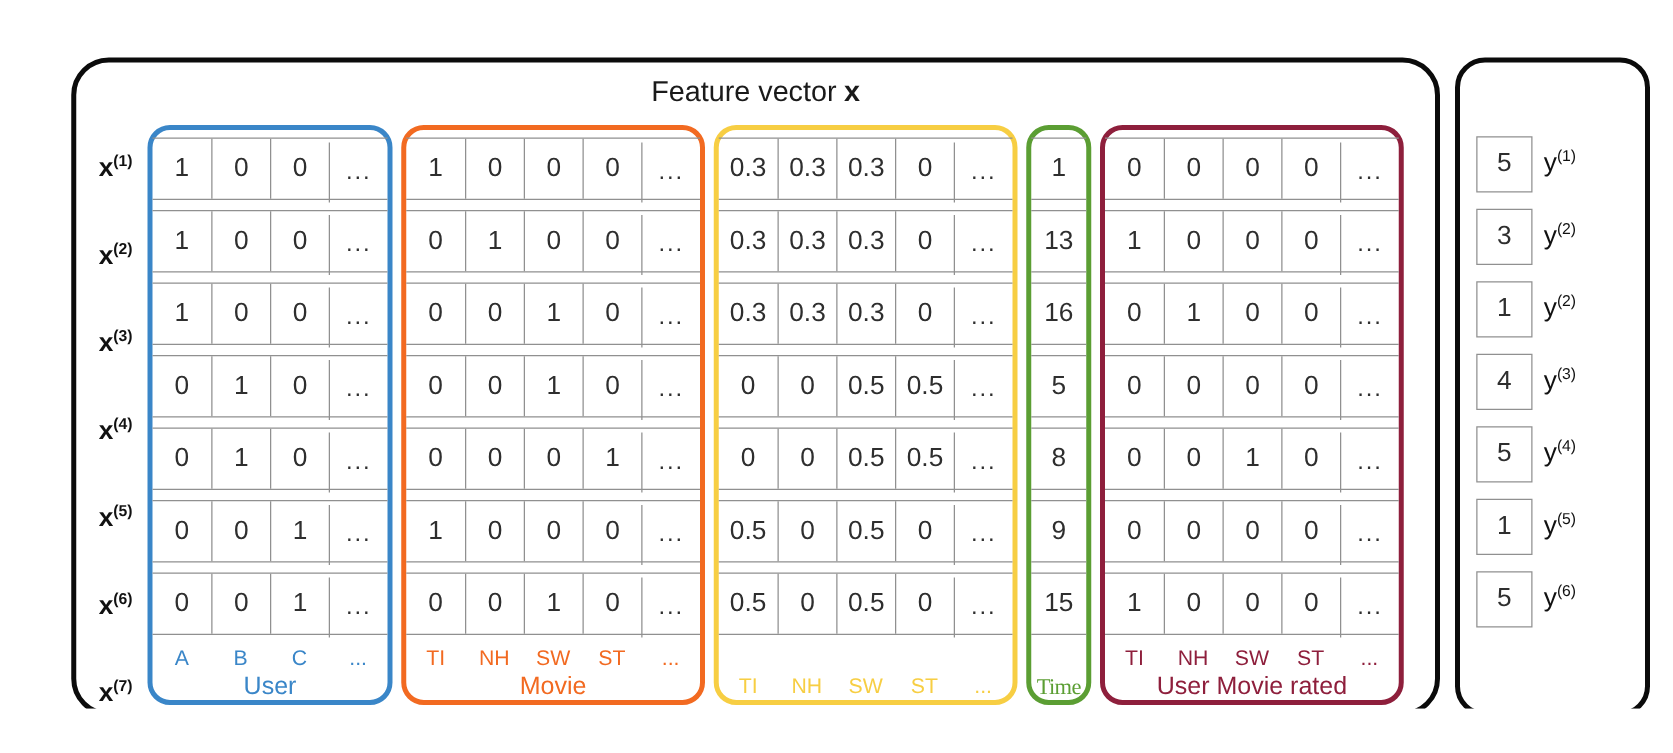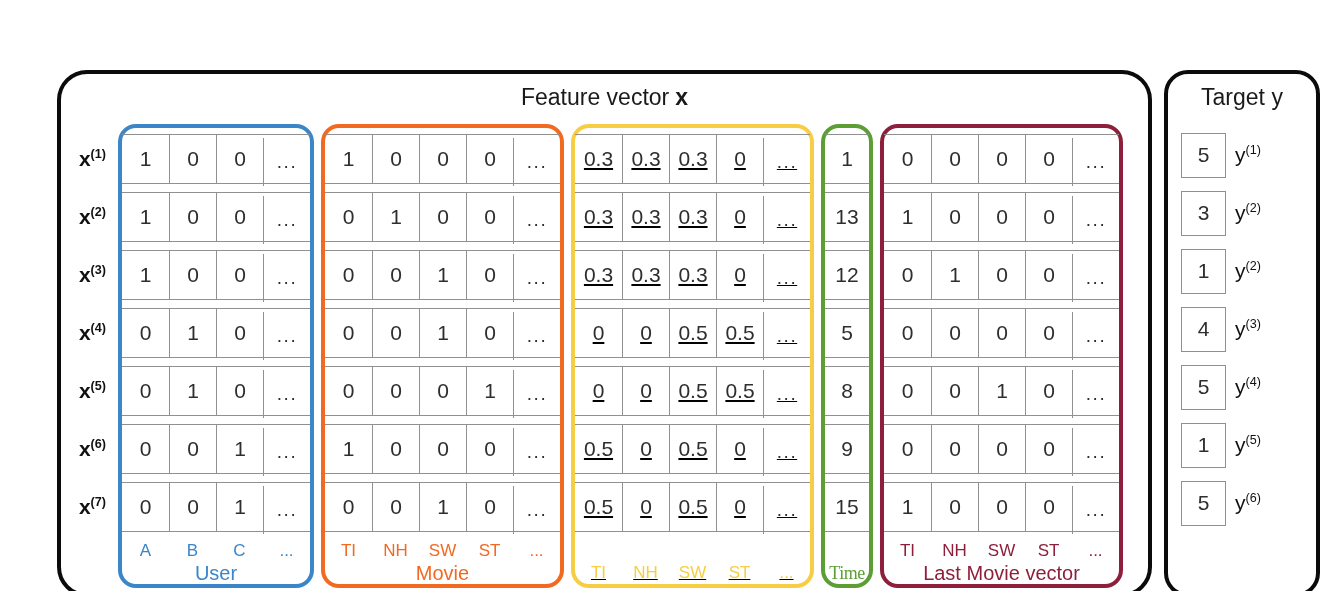--- a/index.html
+++ b/index.html
@@ -1,36 +1,36 @@
 <!DOCTYPE html>
 <html style="--user: #3A86C8; --movie: #F26A21; --other: #F7CE43; --time: #5B9E33; --last: #8E1F3C; --grid: #909090; --outline: #0B0B0B; --celltext: #2E2E2E;"><head>
 <meta charset="utf-8">
 <style>
   html, body { margin:0; padding:0; background:#ffffff; }
   .canvas {
     position:relative; width:1338px; height:567px; background:#ffffff;
-    font-family:"Liberation Sans", sans-serif; overflow:hidden;margin-top:24px;
+    font-family:"Liberation Sans", sans-serif; overflow:hidden;
   }
   .main-box {
     position:absolute; left:57px; top:46px; width:1095px; height:527px;
     border:4px solid var(--outline); border-radius:30px; box-sizing:border-box; background:#fff;
   }
   .target-box {
     position:absolute; left:1164px; top:46px; width:156px; height:527px;
     border:4px solid var(--outline); border-radius:24px; box-sizing:border-box; background:#fff;
   }
   .feature-title, .target-title {
     position:absolute; top:10px; left:0; right:0; text-align:center;
     font-size:23px; color:#1a1a1a; white-space:nowrap;
   }
   .feature-title b { font-weight:700; margin-left:6px; }
 
   .matrix { position:absolute; left:4px; top:50px; display:flex; gap:7px; align-items:flex-start; }
 
-  .row-labels { display:flex; flex-direction:column; gap:8px; padding-top:10px; width:46px; }
+  .row-labels { display:flex; flex-direction:column; gap:20px; padding-top:10px; width:46px; }
   .row-label {
     height:50px; line-height:50px; text-align:right; padding-right:5px;
     font-weight:700; font-size:21px; color:#111; white-space:nowrap;
   }
   sup { vertical-align:super; font-size:0.6em; line-height:0; }
 
   .group {
     border:4px solid #000; border-radius:18px; box-sizing:border-box;
     padding-top:6px; height:464px; background:#fff;
   }
@@ -50,21 +50,21 @@
   .footer { height:52px; display:flex; flex-direction:column; justify-content:flex-end; padding-bottom:5px; }
   .letters { display:flex; margin-bottom:1px; }
   .letters span { width:47px; text-align:center; font-size:17px; }
   .footer-name { text-align:center; font-size:20px; line-height:1.1; white-space:nowrap; }
   .group-time .footer-name { font-size:18px; letter-spacing:-0.5px;font-family:Liberation Serif, serif; }
 
   .group-user  { border-color:var(--user); }
   .group-user  .letters span, .group-user  .footer-name { color:var(--user); }
   .group-movie { border-color:var(--movie); }
   .group-movie .letters span, .group-movie .footer-name { color:var(--movie); }
-  .group-other { border-color:var(--other);text-decoration:underline; }
+  .group-other { border-color:var(--other); }
   .group-other .letters span, .group-other .footer-name { color:var(--other); }
   .group-time  { border-color:var(--time); }
   .group-time  .footer-name { color:var(--time); }
   .group-last  { border-color:var(--last); }
   .group-last  .letters span, .group-last  .footer-name { color:var(--last); }
 
   .target-rows { position:absolute; left:13px; top:56px; }
   .trow { display:flex; align-items:center; height:50px; margin-bottom:8px; gap:9px; }
   .tcell {
     width:45px; height:45px; box-sizing:border-box; border:1px solid var(--grid);
@@ -279,21 +279,21 @@
 
       <div class="group group-time">
         <div class="rows">
             <div class="strip">
               <div class="cell">1</div>
             </div>
             <div class="strip">
               <div class="cell">13</div>
             </div>
             <div class="strip">
-              <div class="cell">12</div>
+              <div class="cell">16</div>
             </div>
             <div class="strip">
               <div class="cell">5</div>
             </div>
             <div class="strip">
               <div class="cell">8</div>
             </div>
             <div class="strip">
               <div class="cell">9</div>
             </div>
@@ -360,28 +360,27 @@
             </div>
           </div>
         <div class="footer">
           <div class="letters">
               <span>TI</span>
               <span>NH</span>
               <span>SW</span>
               <span>ST</span>
               <span>...</span>
             </div>
-          <div class="footer-name">Last Movie vector</div>
+          <div class="footer-name">User Movie rated</div>
         </div>
       </div>
     </div>
   </div>
 
   <div class="target-box">
-    <div class="target-title">Target y</div>
     <div class="target-rows" id="target-rows">
         <div class="trow">
           <div class="tcell">5</div>
           <div class="tlabel"><span>y</span><sup>(1)</sup></div>
         </div>
         <div class="trow">
           <div class="tcell">3</div>
           <div class="tlabel"><span>y</span><sup>(2)</sup></div>
         </div>
         <div class="trow">

